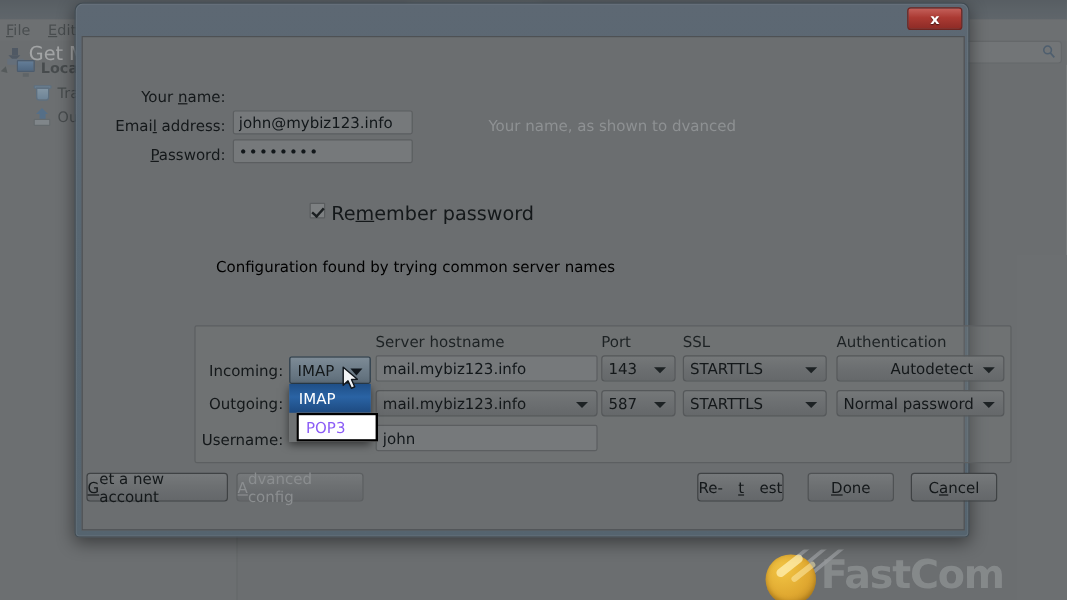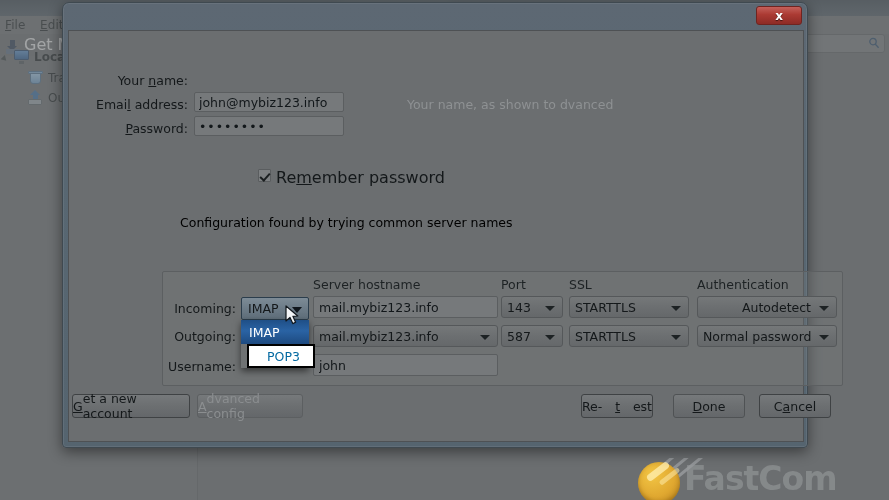--- a/index.html
+++ b/index.html
@@ -343,23 +343,23 @@
     color: #ffffff;
     font-size: 12.5px;
     display: flex; align-items: center; padding-left: 8px;
     cursor: pointer;
   }
   #proto-opt-pop3 {
     position: relative; left: 6px;
     width: 68px; height: 24px; box-sizing: border-box;
     background: #ffffff;
     border: 2px solid #000000;
-    color: #0369a1;
+    color: #8b5cf6;
     font-size: 12.5px;
-    display: flex; align-items: center; padding-left: 18px;
+    display: flex; align-items: center; padding-left: 6px;
     cursor: pointer;
   }
   #cursor {
     position: absolute; left: 216px; top: 274px;
     z-index: 40;
     pointer-events: none;
   }
 
   
   .btn {

